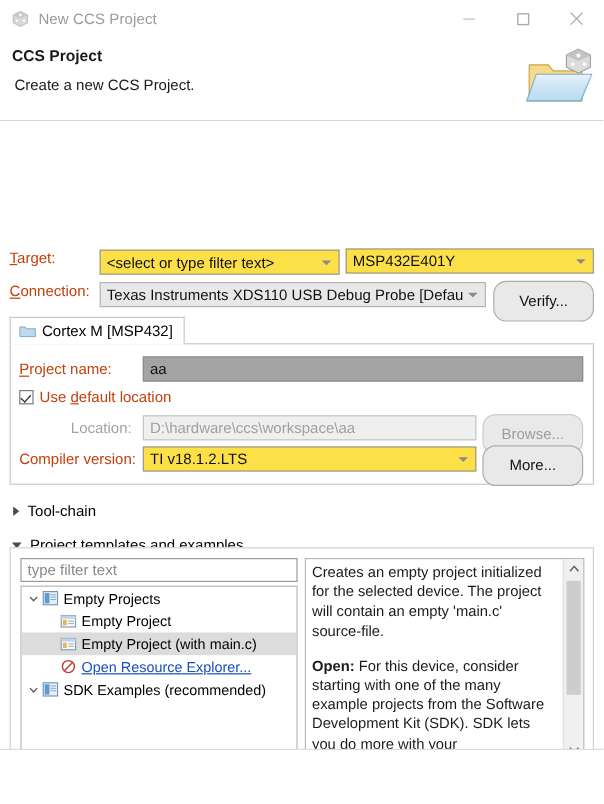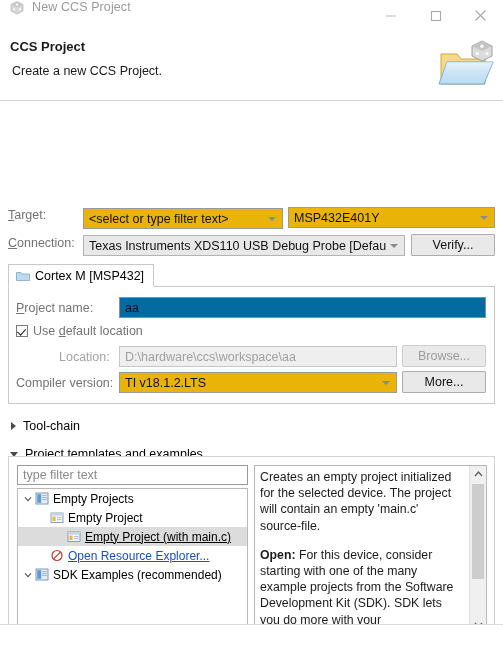--- a/index.html
+++ b/index.html
@@ -15,21 +15,21 @@
     color: #000000;
     overflow: hidden;
     position: relative;
   }
 
   
   .titlebar {
     height: 31px;
     background: #ffffff;
     display: flex;
-    align-items: flex-start;
+    align-items: center;
     position: relative;
     border-bottom: none;
   }
   .title-icon {
     width: 16px; height: 16px;
     margin-left: 9px; margin-right: 7px;
     position: relative;
     flex: none;
   }
   .title-text {
@@ -81,30 +81,30 @@
     position: relative;
     height: 553px;
     background: #ffffff;
   }
 
   
   .row { position: absolute; display: flex; align-items: center; }
 
   .lbl {
     font-size: 12.5px;
-    color: #737373;
+    color: #c2410c;
     white-space: nowrap;
   }
   .ul { text-decoration: underline; }
 
   
   .combo {
     box-sizing: border-box;
     border: 1px solid #9a9a9a;
-    background: #eab308;
+    background: #fde047;
     height: 21px;
     display: flex;
     align-items: center;
     font-size: 12.5px;
     color: #111;
     padding-left: 5px;
     position: relative;
   }
   .combo.grey { background: #e8e8e8; border-color: #b4b4b4; }
   .combo .caret {
@@ -113,36 +113,36 @@
     margin-top: -2px;
     width: 0; height: 0;
     border-left: 4px solid transparent;
     border-right: 4px solid transparent;
     border-top: 4px solid #8a8a8a;
   }
   .combo .txt { overflow:hidden; white-space:nowrap; }
 
   .btn {
     box-sizing: border-box;
-    height: 22px;
+    height: 34px;
     border: 1px solid #adadad;
     background: #e9e9e9;
     font-size: 12.5px;
     color: #111;
     display: flex; align-items: center; justify-content: center;
-    border-radius: 1px;
+    border-radius: 11px;
   }
   .btn.disabled { color: #9d9d9d; border-color: #cccccc; background: #e9e9e9; }
 
   
   .txtbox {
     box-sizing: border-box;
     height: 21px;
     border: 1px solid #8d8d8d;
-    background: #0369a1;
+    background: #a3a3a3;
     font-size: 12.5px;
     color: #111;
     display: flex; align-items: center;
     padding-left: 5px;
   }
   .txtbox.disabled {
     background: #efefef;
     border-color: #c6c6c6;
     color: #a0a0a0;
   }
@@ -488,21 +488,21 @@
           <span class="twist"></span>
           <span class="ticon"><svg width="14" height="13" viewBox="0 0 14 13">
               <rect x="1" y="2" width="12" height="9.5" fill="#f3f6fa" stroke="#7f97ad" stroke-width="0.9"></rect>
               <rect x="1" y="2" width="12" height="2.6" fill="#c2d4e6"></rect>
               <rect x="2.4" y="5.6" width="3.2" height="4.4" fill="#e8b84b"></rect>
               <line x1="7" y1="6.6" x2="11.6" y2="6.6" stroke="#9ab0c4" stroke-width="0.8"></line>
               <line x1="7" y1="8.6" x2="11.6" y2="8.6" stroke="#9ab0c4" stroke-width="0.8"></line>
             </svg></span>
           <span class="tlabel">Empty Project</span>
         </div>
-        <div class="tnode sel" style="padding-left: 35px; text-decoration: underline;">
+        <div class="tnode sel" style="padding-left: 18px;">
           <span class="twist"></span>
           <span class="ticon"><svg width="14" height="13" viewBox="0 0 14 13">
               <rect x="1" y="2" width="12" height="9.5" fill="#f3f6fa" stroke="#7f97ad" stroke-width="0.9"></rect>
               <rect x="1" y="2" width="12" height="2.6" fill="#c2d4e6"></rect>
               <rect x="2.4" y="5.6" width="3.2" height="4.4" fill="#e8b84b"></rect>
               <line x1="7" y1="6.6" x2="11.6" y2="6.6" stroke="#9ab0c4" stroke-width="0.8"></line>
               <line x1="7" y1="8.6" x2="11.6" y2="8.6" stroke="#9ab0c4" stroke-width="0.8"></line>
             </svg></span>
           <span class="tlabel">Empty Project (with main.c)</span>
         </div>

